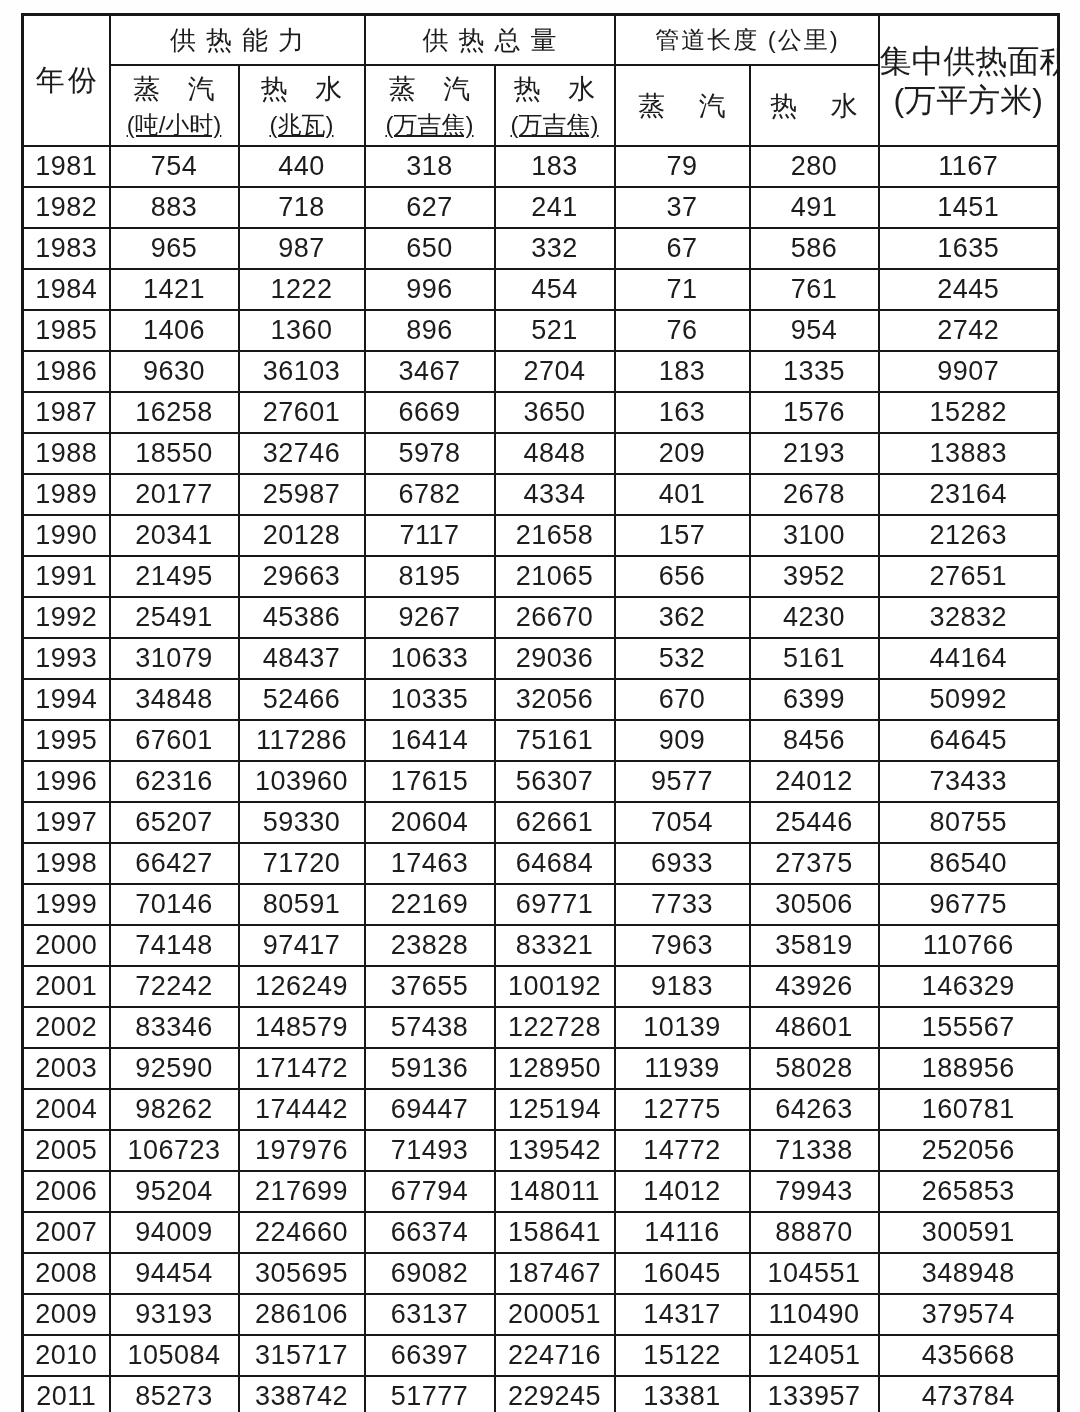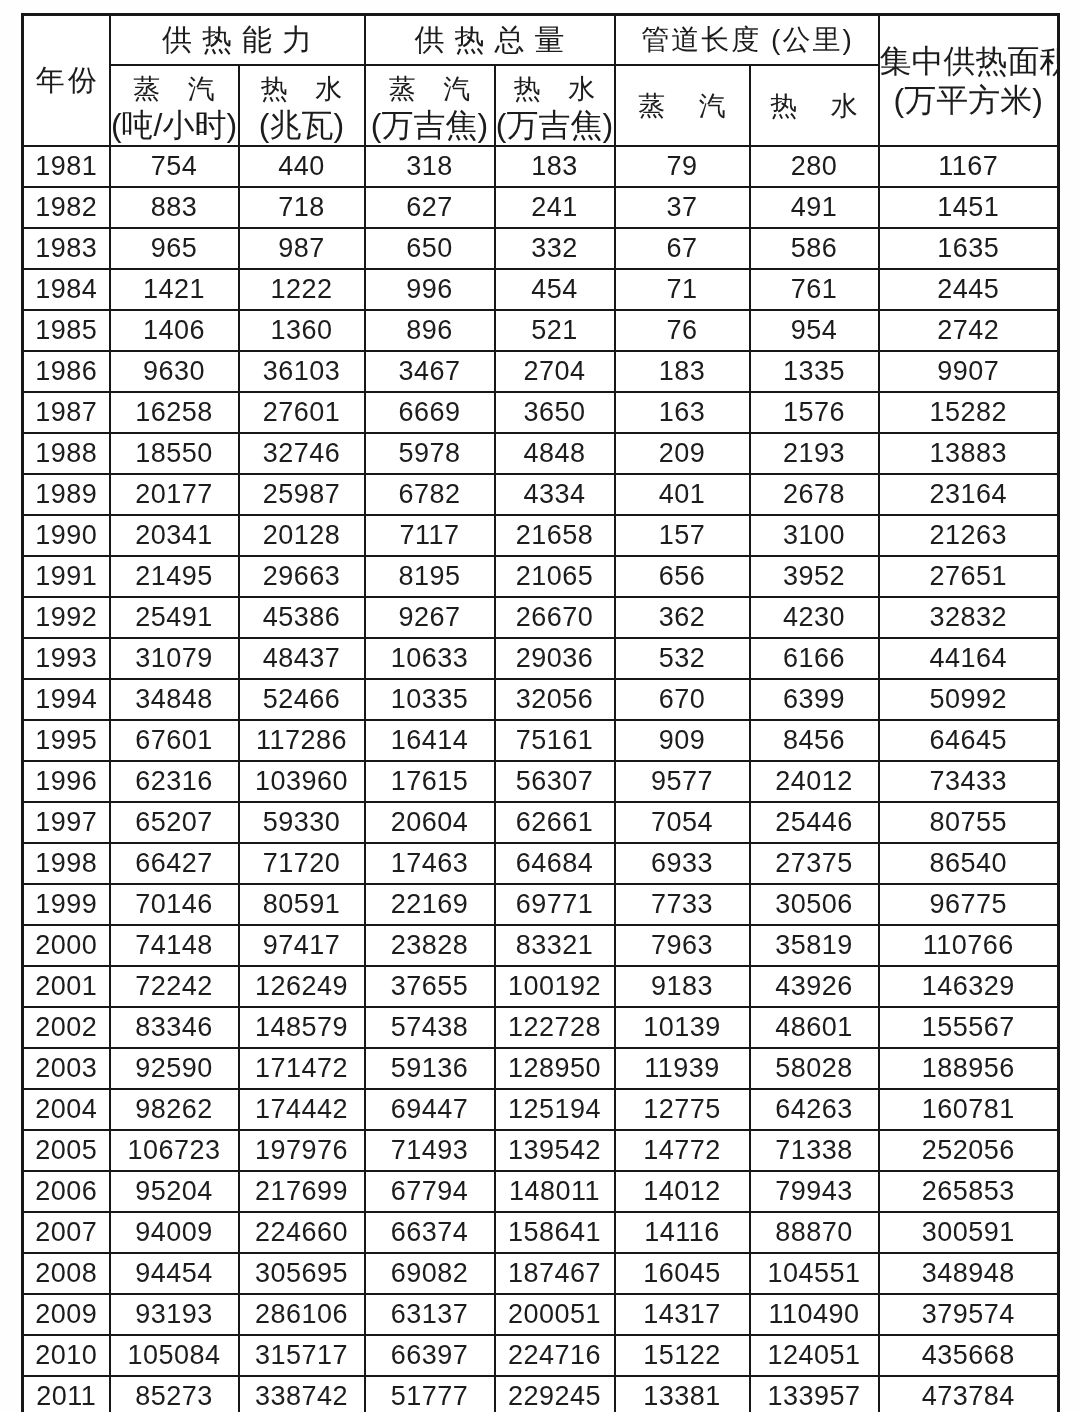--- a/index.html
+++ b/index.html
@@ -49,40 +49,41 @@
   tr.group-row th { height: 48px; }
   tr.sub-row th   { height: 79px; }
 
   .year-th {
     font-size: 29px;
     letter-spacing: 3px;
     text-indent: 3px;
     margin-top: 21px;
   }
   .grp {
-    font-size: 30px;
+    font-size: 26px;
     letter-spacing: 10px;
     text-indent: 10px;
     margin-left: 48px;
   }
   .grp-pipe {
-    font-size: 28px;
+    font-size: 24px;
     letter-spacing: 2px;
     text-indent: 2px;
   }
   .sub .nm {
     font-size: 27px;
     line-height: 38px;
     letter-spacing: 10px;
     text-indent: 10px;
   }
   .sub .un {
-    font-size: 32px;
+    font-size: 24px;
     line-height: 34px;
     letter-spacing: 0;
+    text-decoration: underline;
   }
   .sub-single {
     font-size: 27px;
     letter-spacing: 13px;
     text-indent: 13px;
   }
   .area-th div {
     font-size: 32px;
     line-height: 39px;
     letter-spacing: 0;
@@ -261,21 +262,21 @@
           <td>4230</td>
           <td>32832</td>
         </tr>
         <tr>
           <td>1993</td>
           <td>31079</td>
           <td>48437</td>
           <td>10633</td>
           <td>29036</td>
           <td>532</td>
-          <td>6166</td>
+          <td>5161</td>
           <td>44164</td>
         </tr>
         <tr>
           <td>1994</td>
           <td>34848</td>
           <td>52466</td>
           <td>10335</td>
           <td>32056</td>
           <td>670</td>
           <td>6399</td>

